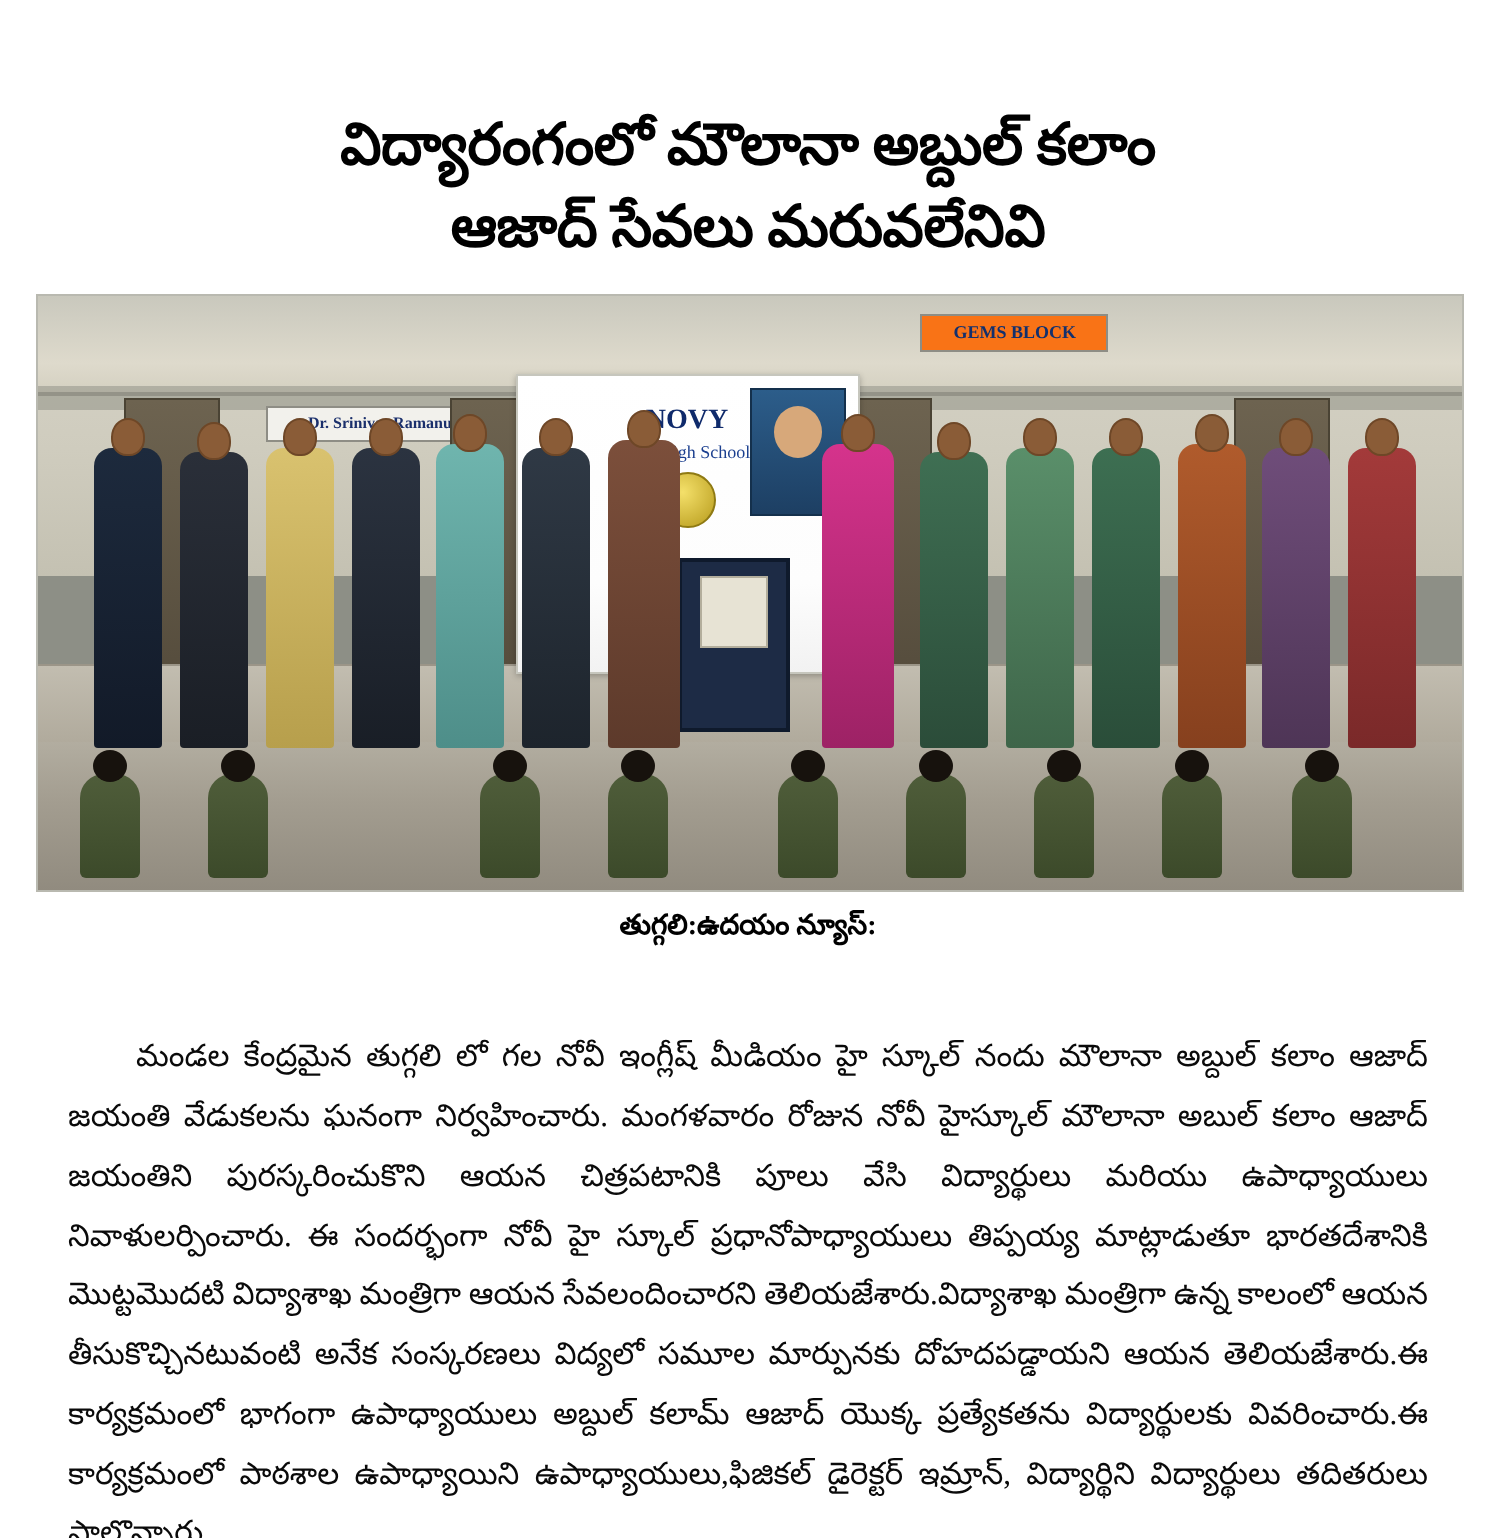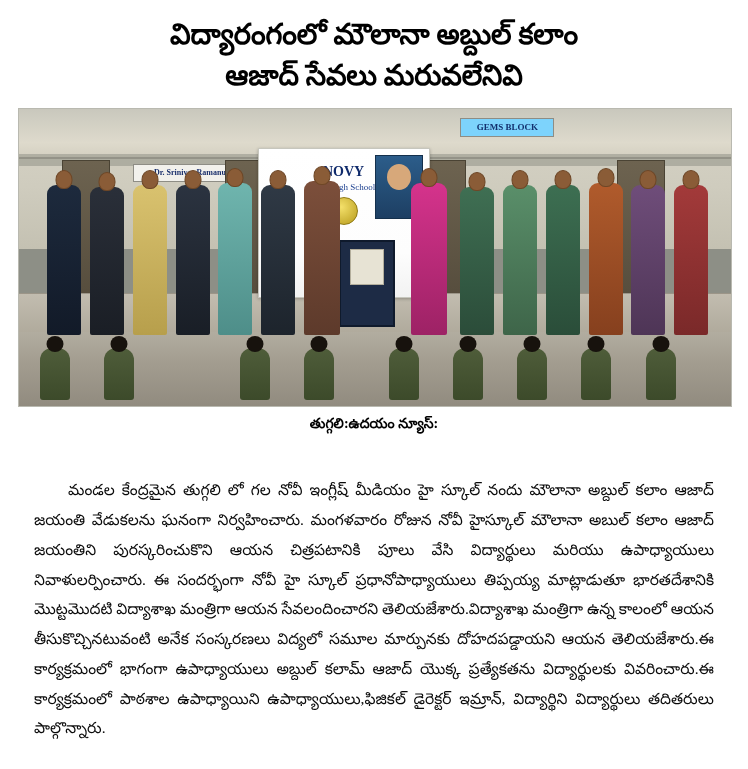--- a/index.html
+++ b/index.html
@@ -24,20 +24,21 @@
   .headline {
     text-align: center;
     font-family: "Liberation Serif", serif;
     font-weight: bold;
     font-size: 29px;
     line-height: 1.42;
     letter-spacing: -0.2px;
     color: #000;
     padding-top: 14px;
     padding-bottom: 8px;
+    margin-top: 39px;
   }
   .headline-line {
     display: block;
   }
   .photo-wrap {
     position: relative;
     width: 712px;
     height: 297px;
     margin: 4px auto 0 auto;
     overflow: hidden;
@@ -86,21 +87,21 @@
     font-family: "Liberation Serif", serif;
     font-weight: bold;
     overflow: hidden;
     white-space: nowrap;
     margin-top: 40px;
   }
   .sign-right {
     position: absolute;
     left: 62%; top: 3%;
     width: 92px; height: 17px;
-    background: #7dd3fc;
+    background: #f97316;
     border: 1px solid #8e8d85;
     font-size: 9px;
     line-height: 17px;
     text-align: center;
     color: #12306e;
     font-family: "Liberation Serif", serif;
     font-weight: bold;
     overflow: hidden;
     white-space: nowrap;
   }

